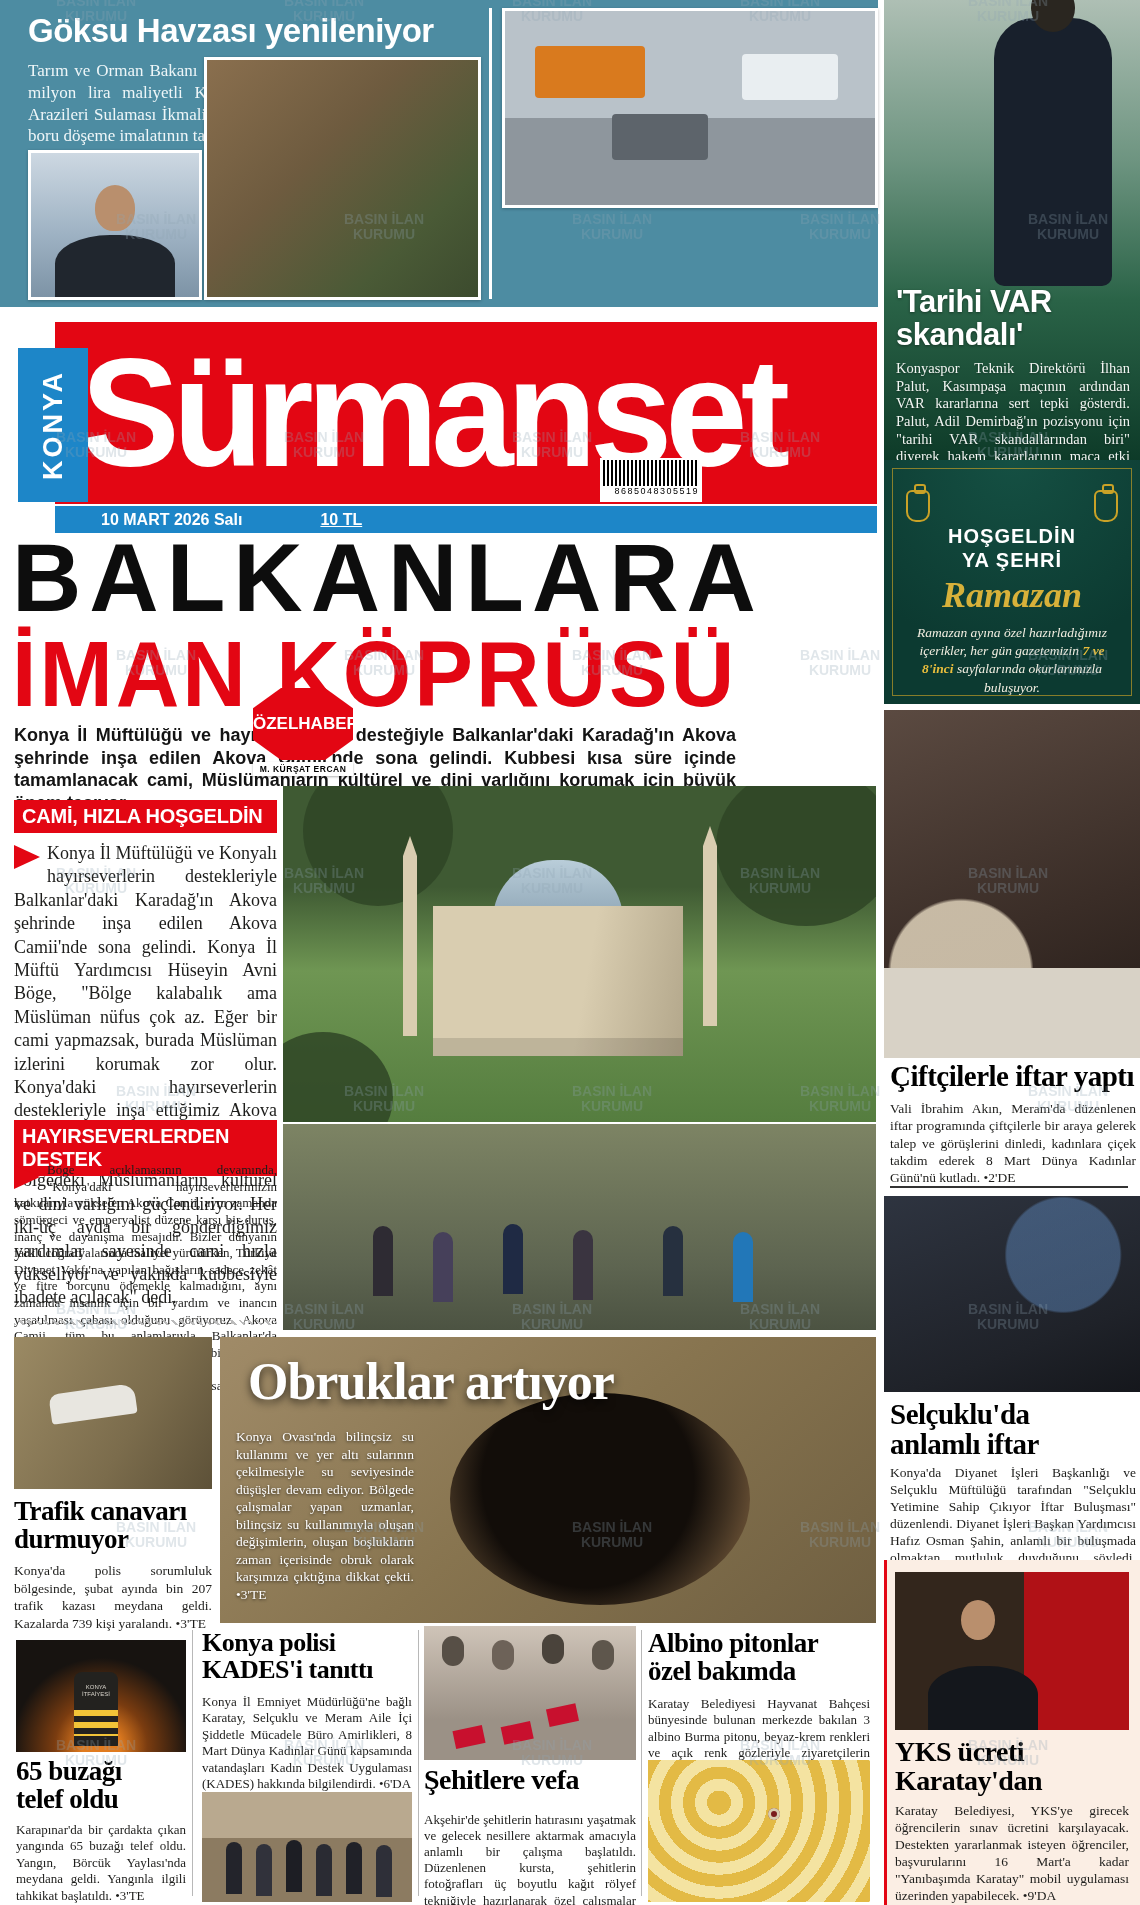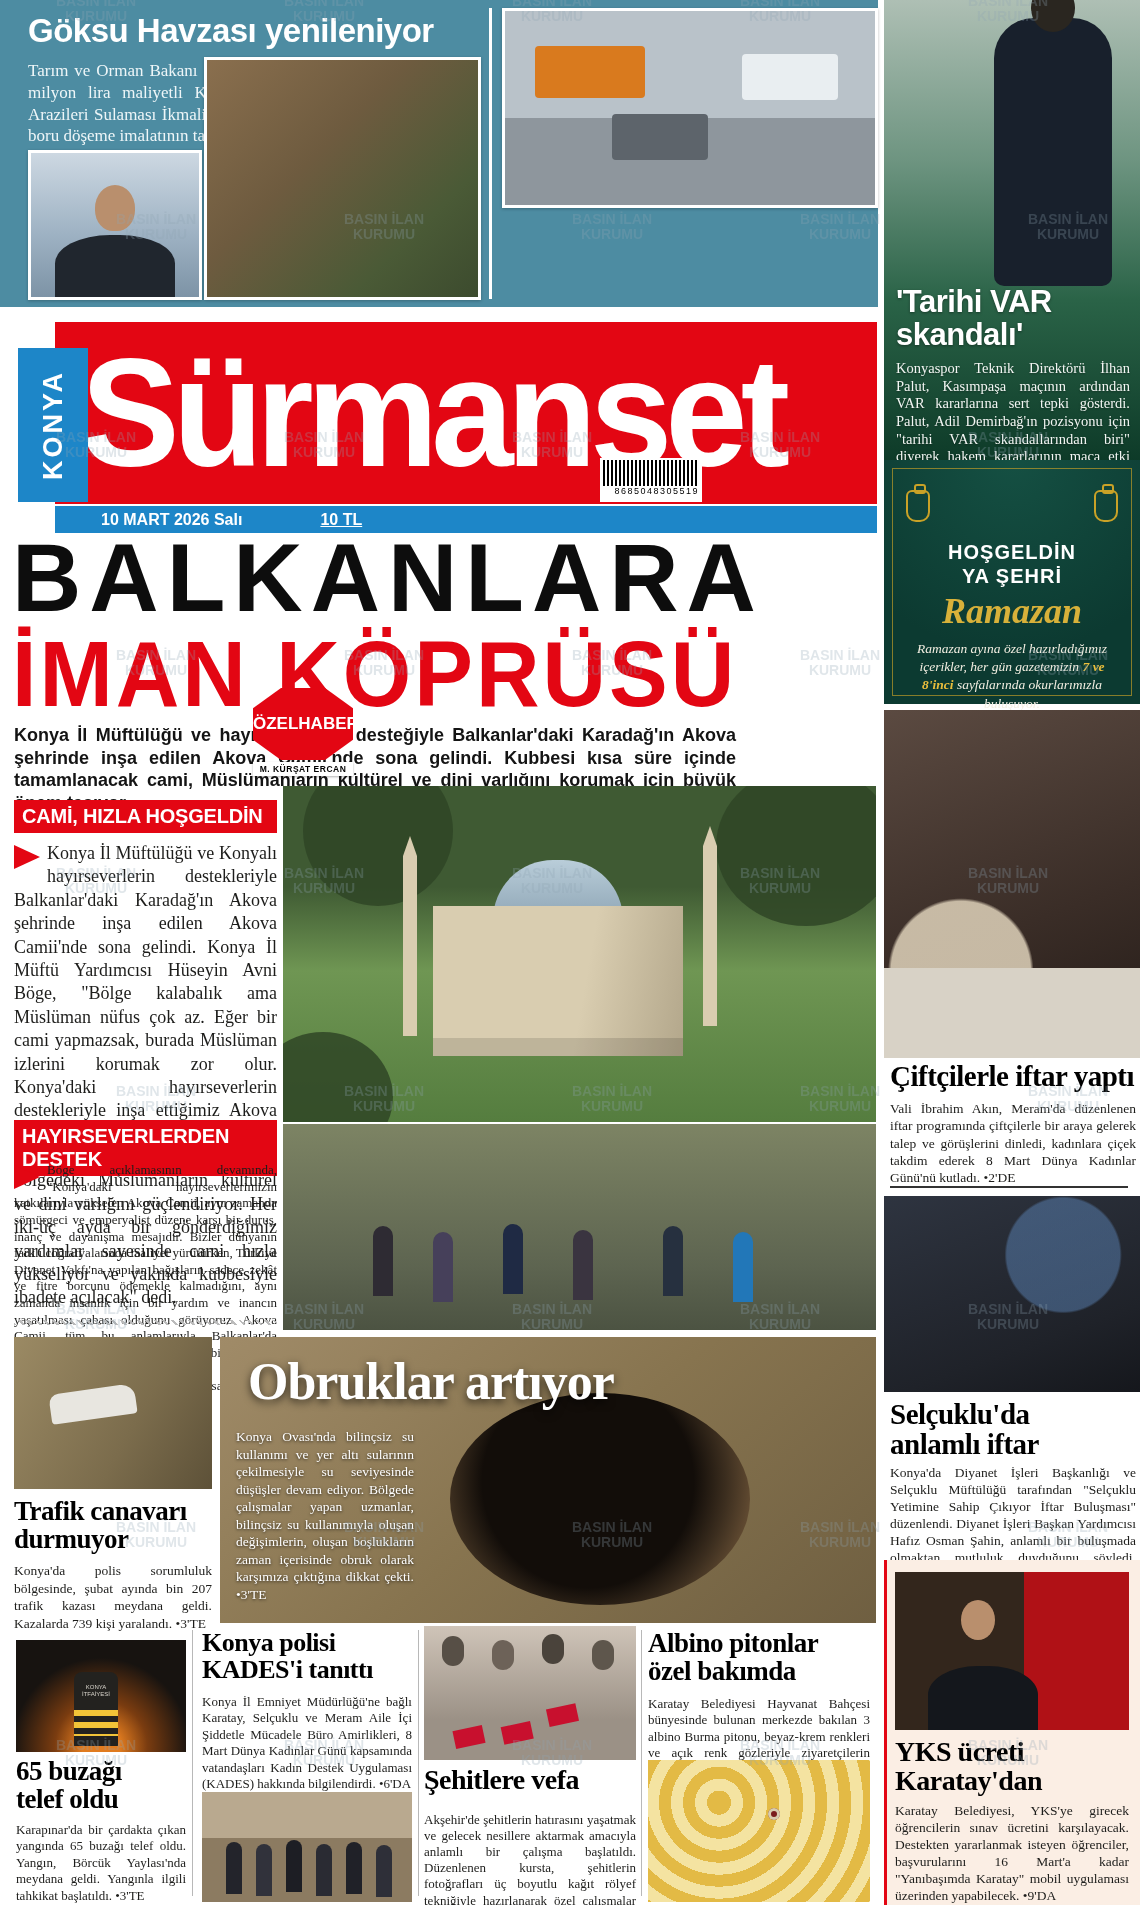--- a/index.html
+++ b/index.html
@@ -64,21 +64,21 @@
   #ph-mosque{left:283px;top:786px;width:593px;height:336px;background:linear-gradient(180deg,#3f5a33 0 30%,#6f9653 55%,#557d3f);}
   .tree{position:absolute;border-radius:50%;background:#2f4526;opacity:.85;}
   #m-body{position:absolute;left:150px;top:120px;width:250px;height:150px;background:linear-gradient(100deg,#d9cdb0 60%,#b3a78b);box-shadow:inset 0 -18px 0 rgba(0,0,0,.12);}
   #m-dome{position:absolute;left:210px;top:74px;width:130px;height:60px;border-radius:65px 65px 0 0;background:linear-gradient(180deg,#b9cdd9,#8fa6b6);}
   .minaret{position:absolute;width:14px;height:200px;background:#d9cdb0;clip-path:polygon(50% 0,100% 10%,100% 100%,0 100%,0 10%);}
   #ph-people{left:283px;top:1124px;width:593px;height:206px;background:linear-gradient(#7d8464,#5d6450 70%,#4c5342);}
   #figs{position:absolute;left:90px;bottom:34px;width:20px;height:70px;background:#2e2b33;border-radius:10px 10px 0 0;
      box-shadow:60px 6px 0 #46405a,130px -2px 0 #1f2a44,200px 4px 0 #3a3440,290px 0 0 #26303f,360px 6px 0 #2277b8;}
   
   #ramazan{left:884px;top:460px;width:256px;height:244px;background:radial-gradient(circle at 50% 0,#155043,#0c3a31 70%);
-     color:#fff;text-align:center;box-sizing:border-box;padding-top:80px;}
+     color:#fff;text-align:center;box-sizing:border-box;padding-top:64px;}
   #ramazan .frame{position:absolute;inset:8px;border:1px solid rgba(201,162,39,.65);}
   .lantern{position:absolute;width:20px;height:28px;border:2px solid #c9a227;border-radius:6px 6px 10px 10px;}
   .lantern::before{content:"";position:absolute;left:50%;top:-8px;width:8px;height:6px;margin-left:-4px;border:2px solid #c9a227;border-radius:3px;}
   #ram-l1{font-weight:800;font-size:20px;letter-spacing:1px;line-height:1.2;}
   #ram-script{font-family:"Liberation Serif",serif;font-style:italic;font-weight:700;font-size:36px;color:#d8b13a;margin:2px 0 8px;}
   #ram-body{margin:0 auto;width:208px;font-family:"Liberation Serif",serif;font-style:italic;font-size:13.5px;line-height:1.35;color:#f3efe2;}
   #ram-body .gold{color:#e8bd3c;font-weight:700;}
   
   #ph-iftar1{left:884px;top:710px;width:256px;height:348px;background:
      radial-gradient(circle at 30% 75%,rgba(214,201,178,.9) 0 22%,transparent 23%),

